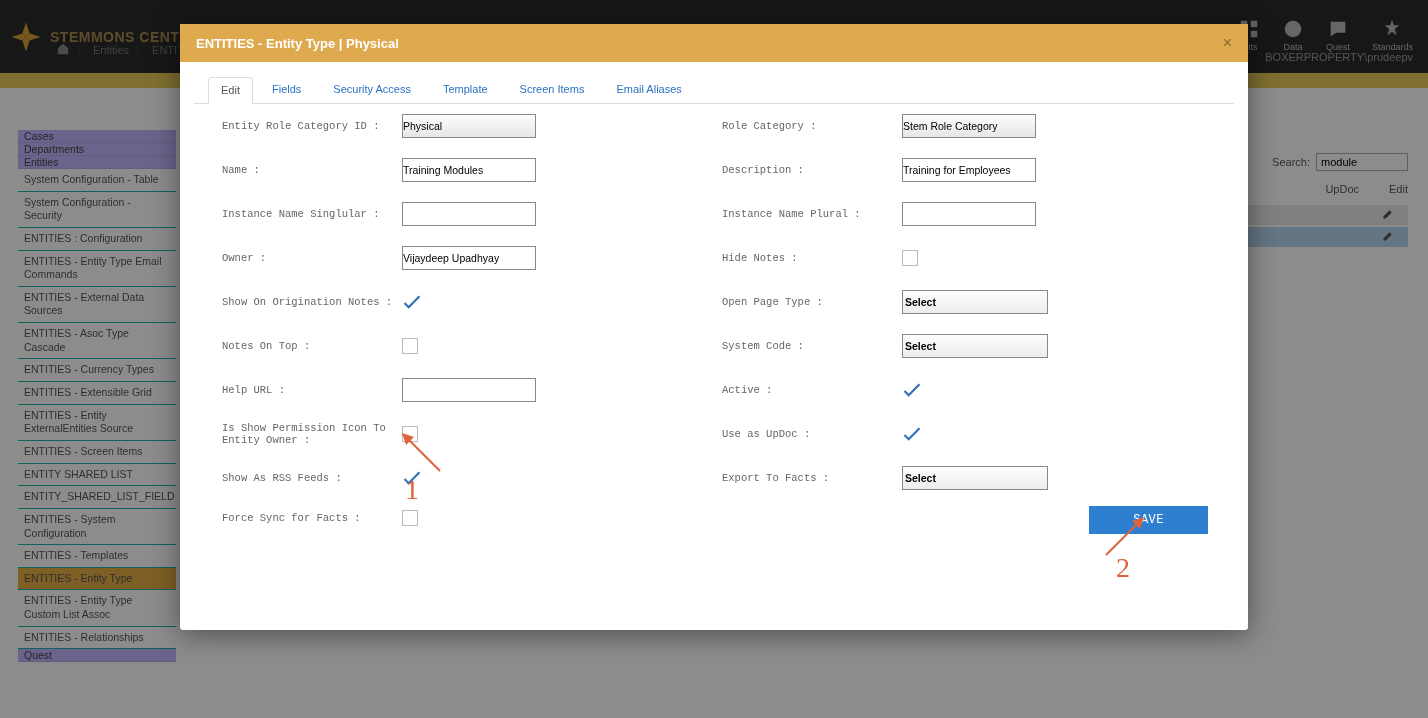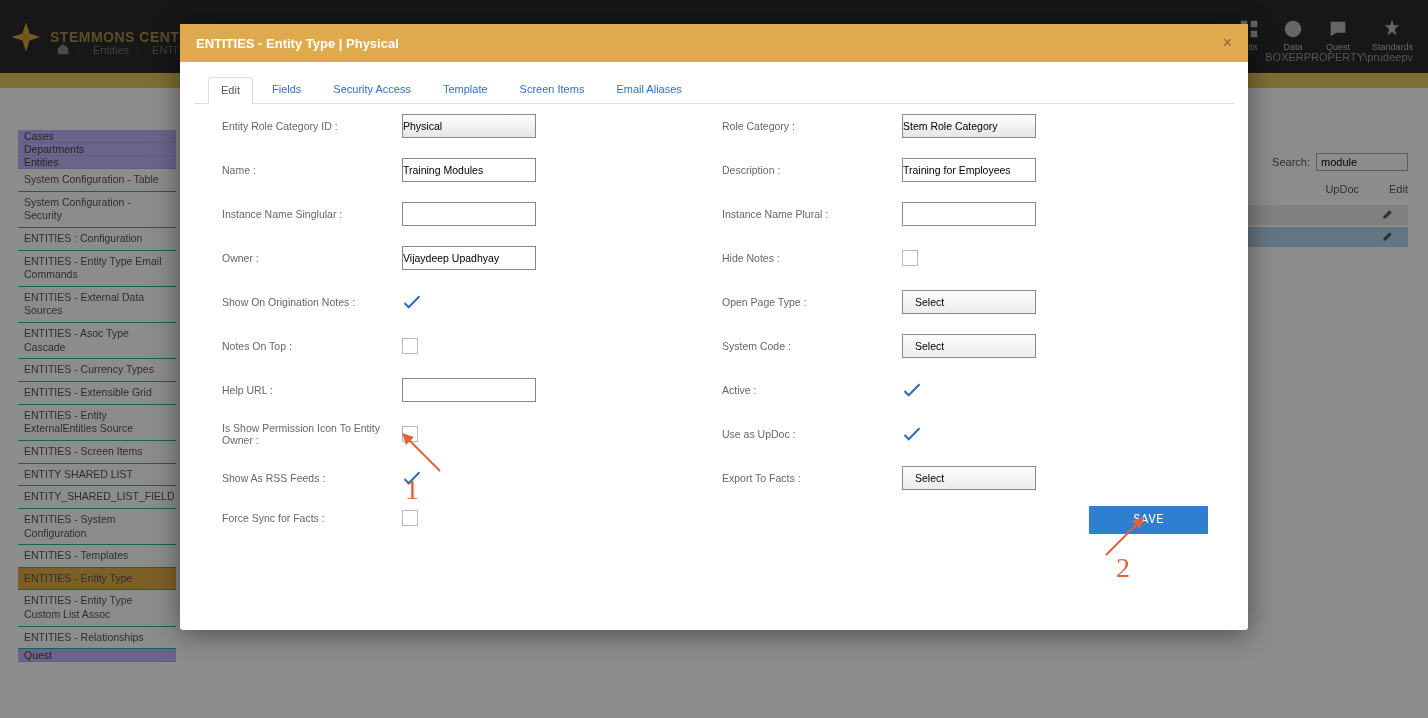--- a/index.html
+++ b/index.html
@@ -45,24 +45,24 @@
 .modal { position:absolute; z-index:20; top:24px; left:180px; width:1068px; height:606px; background:#fff; border-radius:3px; box-shadow:0 4px 28px rgba(0,0,0,.45); display:flex; flex-direction:column; }
 .modal-head { background:#dfa94e; color:#fff; padding:10px 16px; display:flex; justify-content:space-between; align-items:center; }
 .modal-title { font-size:13px; font-weight:600; }
 .modal-close { color:#8a6a32; font-size:16px; cursor:pointer; }
 .tabstrip { border-bottom:1px solid #ddd; padding:6px 14px 0; display:flex; gap:6px; margin:8px 14px 0; }
 .tab { padding:6px 12px 8px; font-size:11px; color:#2a72c4; cursor:pointer; border:1px solid transparent; border-bottom:none; }
 .tab.active { color:#555; border-color:#ddd; border-top-left-radius:4px; border-top-right-radius:4px; background:#fff; position:relative; top:1px; }
 
 .modal-body { flex:1; padding:10px 30px 20px 42px; overflow:auto; position:relative; }
 .form-grid { display:grid; grid-template-columns: 180px 200px 120px 180px 200px; row-gap:20px; align-items:center; }
-.lbl { color:#666; font-size:10.5px; }
+.lbl { color:#666; font-size:10.5px;font-family:Liberation Mono, monospace; }
 .txt { border:1px solid #888; height:24px; width:134px; font-size:10.5px; padding:2px 0; }
 .txt.grad { background:linear-gradient(#fdfdfd,#e6e6e6); }
-.sel { border:1px solid #888; height:24px; width:134px; font-size:10.5px; padding:2px 12px; background:linear-gradient(#fdfdfd,#ececec); }
+.sel { border:1px solid #888; height:24px; width:146px; font-size:10.5px; padding:2px 2px; background:linear-gradient(#fdfdfd,#ececec);font-weight:bold; }
 .chk { width:16px; height:16px; border:1px solid #bbb; display:inline-block; }
 .chk.on { border:none; }
 .chk.on svg { width:20px; height:18px; }
 
 .save-btn { position:absolute; right:40px; bottom:96px; background:#2f7fd1; color:#fff; border:none; padding:7px 44px; font-size:12px; cursor:pointer; letter-spacing:.5px;font-family:Liberation Mono, monospace; }
 
 
 .anno-num { position:absolute; color:#e0613c; font-size:28px; font-weight:400; z-index:25; font-family:Georgia,serif;}
 .anno-arrow { position:absolute; z-index:25; }
 </style>

